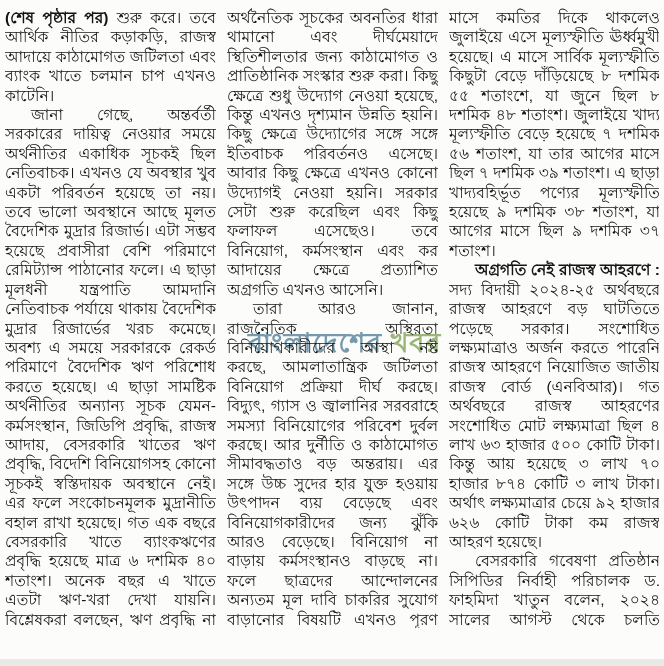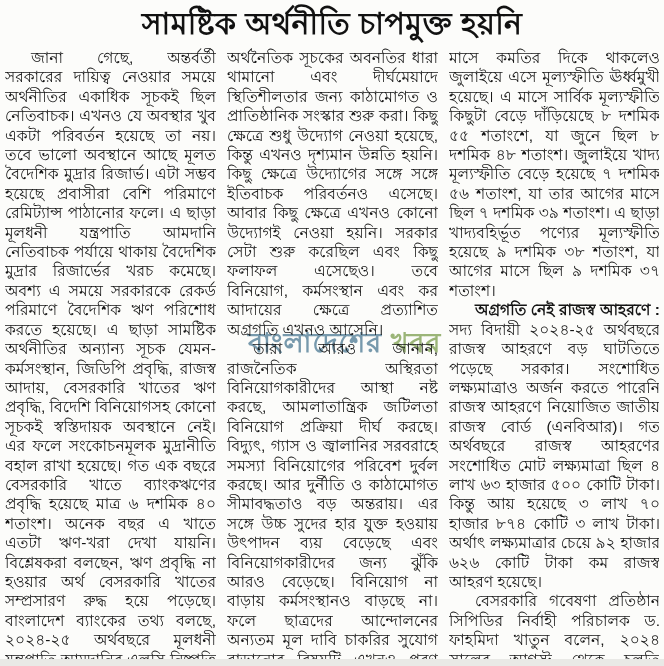--- a/index.html
+++ b/index.html
@@ -65,24 +65,24 @@
 </style>
 </head>
 <body>
 
 <div class="page">
 
   <div class="watermark">
     <span style="color: #0c4a6e;">বাংলাদেশের</span><span style="color: #4d7c0f;"> খবর</span>
   </div>
 
-  <h1 class="headline">সামষ্টিক অর্থনীতি চাপমুক্ত হয়নি</h1>
 
   <div class="columns">
     <div class="column">
+        <p><b>(শেষ পৃষ্ঠার পর)</b> শুরু করে। তবে আর্থিক নীতির কড়াকড়ি, রাজস্ব আদায়ে কাঠামোগত জটিলতা এবং ব্যাংক খাতে চলমান চাপ এখনও কাটেনি।</p>
         <p class="indent">জানা গেছে, অন্তর্বর্তী সরকারের দায়িত্ব নেওয়ার সময়ে অর্থনীতির একাধিক সূচকই ছিল নেতিবাচক। এখনও যে অবস্থার খুব একটা পরিবর্তন হয়েছে তা নয়। তবে ভালো অবস্থানে আছে মূলত বৈদেশিক মুদ্রার রিজার্ভ। এটা সম্ভব হয়েছে প্রবাসীরা বেশি পরিমাণে রেমিট্যান্স পাঠানোর ফলে। এ ছাড়া মূলধনী যন্ত্রপাতি আমদানি নেতিবাচক পর্যায়ে থাকায় বৈদেশিক মুদ্রার রিজার্ভের খরচ কমেছে। অবশ্য এ সময়ে সরকারকে রেকর্ড পরিমাণে বৈদেশিক ঋণ পরিশোধ করতে হয়েছে। এ ছাড়া সামষ্টিক অর্থনীতির অন্যান্য সূচক যেমন- কর্মসংস্থান, জিডিপি প্রবৃদ্ধি, রাজস্ব আদায়, বেসরকারি খাতের ঋণ প্রবৃদ্ধি, বিদেশি বিনিয়োগসহ কোনো সূচকই স্বস্তিদায়ক অবস্থানে নেই। এর ফলে সংকোচনমূলক মুদ্রানীতি বহাল রাখা হয়েছে। গত এক বছরে বেসরকারি খাতে ব্যাংকঋণের প্রবৃদ্ধি হয়েছে মাত্র ৬ দশমিক ৪০ শতাংশ। অনেক বছর এ খাতে এতটা ঋণ-খরা দেখা যায়নি। বিশ্লেষকরা বলছেন, ঋণ প্রবৃদ্ধি না হওয়ার অর্থ বেসরকারি খাতের সম্প্রসারণ রুদ্ধ হয়ে পড়েছে। বাংলাদেশ ব্যাংকের তথ্য বলছে, ২০২৪-২৫ অর্থবছরে মূলধনী যন্ত্রপাতি আমদানির এলসি নিষ্পত্তি ২৫ দশমিক ৪২ শতাংশ কমে গেছে।</p>
       </div>
     <div class="column">
         <p>অর্থনৈতিক সূচকের অবনতির ধারা থামানো এবং দীর্ঘমেয়াদে স্থিতিশীলতার জন্য কাঠামোগত ও প্রাতিষ্ঠানিক সংস্কার শুরু করা। কিছু ক্ষেত্রে শুধু উদ্যোগ নেওয়া হয়েছে, কিন্তু এখনও দৃশ্যমান উন্নতি হয়নি। কিছু ক্ষেত্রে উদ্যোগের সঙ্গে সঙ্গে ইতিবাচক পরিবর্তনও এসেছে। আবার কিছু ক্ষেত্রে এখনও কোনো উদ্যোগই নেওয়া হয়নি। সরকার সেটা শুরু করেছিল এবং কিছু ফলাফল এসেছেও। তবে বিনিয়োগ, কর্মসংস্থান এবং কর আদায়ের ক্ষেত্রে প্রত্যাশিত অগ্রগতি এখনও আসেনি।</p>
         <p class="indent">তারা আরও জানান, রাজনৈতিক অস্থিরতা বিনিয়োগকারীদের আস্থা নষ্ট করছে, আমলাতান্ত্রিক জটিলতা বিনিয়োগ প্রক্রিয়া দীর্ঘ করছে। বিদ্যুৎ, গ্যাস ও জ্বালানির সরবরাহে সমস্যা বিনিয়োগের পরিবেশ দুর্বল করছে। আর দুর্নীতি ও কাঠামোগত সীমাবদ্ধতাও বড় অন্তরায়। এর সঙ্গে উচ্চ সুদের হার যুক্ত হওয়ায় উৎপাদন ব্যয় বেড়েছে এবং বিনিয়োগকারীদের জন্য ঝুঁকি আরও বেড়েছে। বিনিয়োগ না বাড়ায় কর্মসংস্থানও বাড়ছে না। ফলে ছাত্রদের আন্দোলনের অন্যতম মূল দাবি চাকরির সুযোগ বাড়ানোর বিষয়টি এখনও পূরণ হয়নি। বেকারত্ব সমস্যা সমাধানের দিকে কোনো বাস্তব অগ্রগতি দেখা যায়নি।</p>
       </div>
     <div class="column">
         <p>মাসে কমতির দিকে থাকলেও জুলাইয়ে এসে মূল্যস্ফীতি ঊর্ধ্বমুখী হয়েছে। এ মাসে সার্বিক মূল্যস্ফীতি কিছুটা বেড়ে দাঁড়িয়েছে ৮ দশমিক ৫৫ শতাংশে, যা জুনে ছিল ৮ দশমিক ৪৮ শতাংশ। জুলাইয়ে খাদ্য মূল্যস্ফীতি বেড়ে হয়েছে ৭ দশমিক ৫৬ শতাংশ, যা তার আগের মাসে ছিল ৭ দশমিক ৩৯ শতাংশ। এ ছাড়া খাদ্যবহির্ভূত পণ্যের মূল্যস্ফীতি হয়েছে ৯ দশমিক ৩৮ শতাংশ, যা আগের মাসে ছিল ৯ দশমিক ৩৭ শতাংশ।</p>
         <p class="indent"><b>অগ্রগতি নেই রাজস্ব আহরণে :</b> সদ্য বিদায়ী ২০২৪-২৫ অর্থবছরে রাজস্ব আহরণে বড় ঘাটতিতে পড়েছে সরকার। সংশোধিত লক্ষ্যমাত্রাও অর্জন করতে পারেনি রাজস্ব আহরণে নিয়োজিত জাতীয় রাজস্ব বোর্ড (এনবিআর)। গত অর্থবছরে রাজস্ব আহরণের সংশোধিত মোট লক্ষ্যমাত্রা ছিল ৪ লাখ ৬৩ হাজার ৫০০ কোটি টাকা। কিন্তু আয় হয়েছে ৩ লাখ ৭০ হাজার ৮৭৪ কোটি ৩ লাখ টাকা। অর্থাৎ লক্ষ্যমাত্রার চেয়ে ৯২ হাজার ৬২৬ কোটি টাকা কম রাজস্ব আহরণ হয়েছে।</p>
         <p class="indent">বেসরকারি গবেষণা প্রতিষ্ঠান সিপিডির নির্বাহী পরিচালক ড. ফাহমিদা খাতুন বলেন, ২০২৪ সালের আগস্ট থেকে চলতি বছরের জুলাই পর্যন্ত অন্তর্বর্তী সরকার ব্যাংক খাতে সংস্কার উদ্যোগ নিয়ে, রেমিট্যান্স ও রপ্তানি আয় বৃদ্ধি করে এবং বৈদেশিক মুদ্রার রিজার্ভ পতন ঠেকানোর মাধ্যমে বড় ধরনের অর্থনৈতিক বিপর্যয় এড়াতে সক্ষম হয়েছে। তবে মূল্যস্ফীতি এখনও বেশি, বিনিয়োগ বাড়ছে না, কর্মসংস্থান সৃষ্টি হচ্ছে না এবং রাজস্ব আহরণ বাড়ছে না। কিন্তু সরকারের ঋণ পরিশোধ বাড়ছে। ফলে দেশের সামষ্টিক অর্থনীতি চাপমুক্ত হয়ে গেছে- সেটা বলার মতো সময় এখনও আসেনি।</p>

